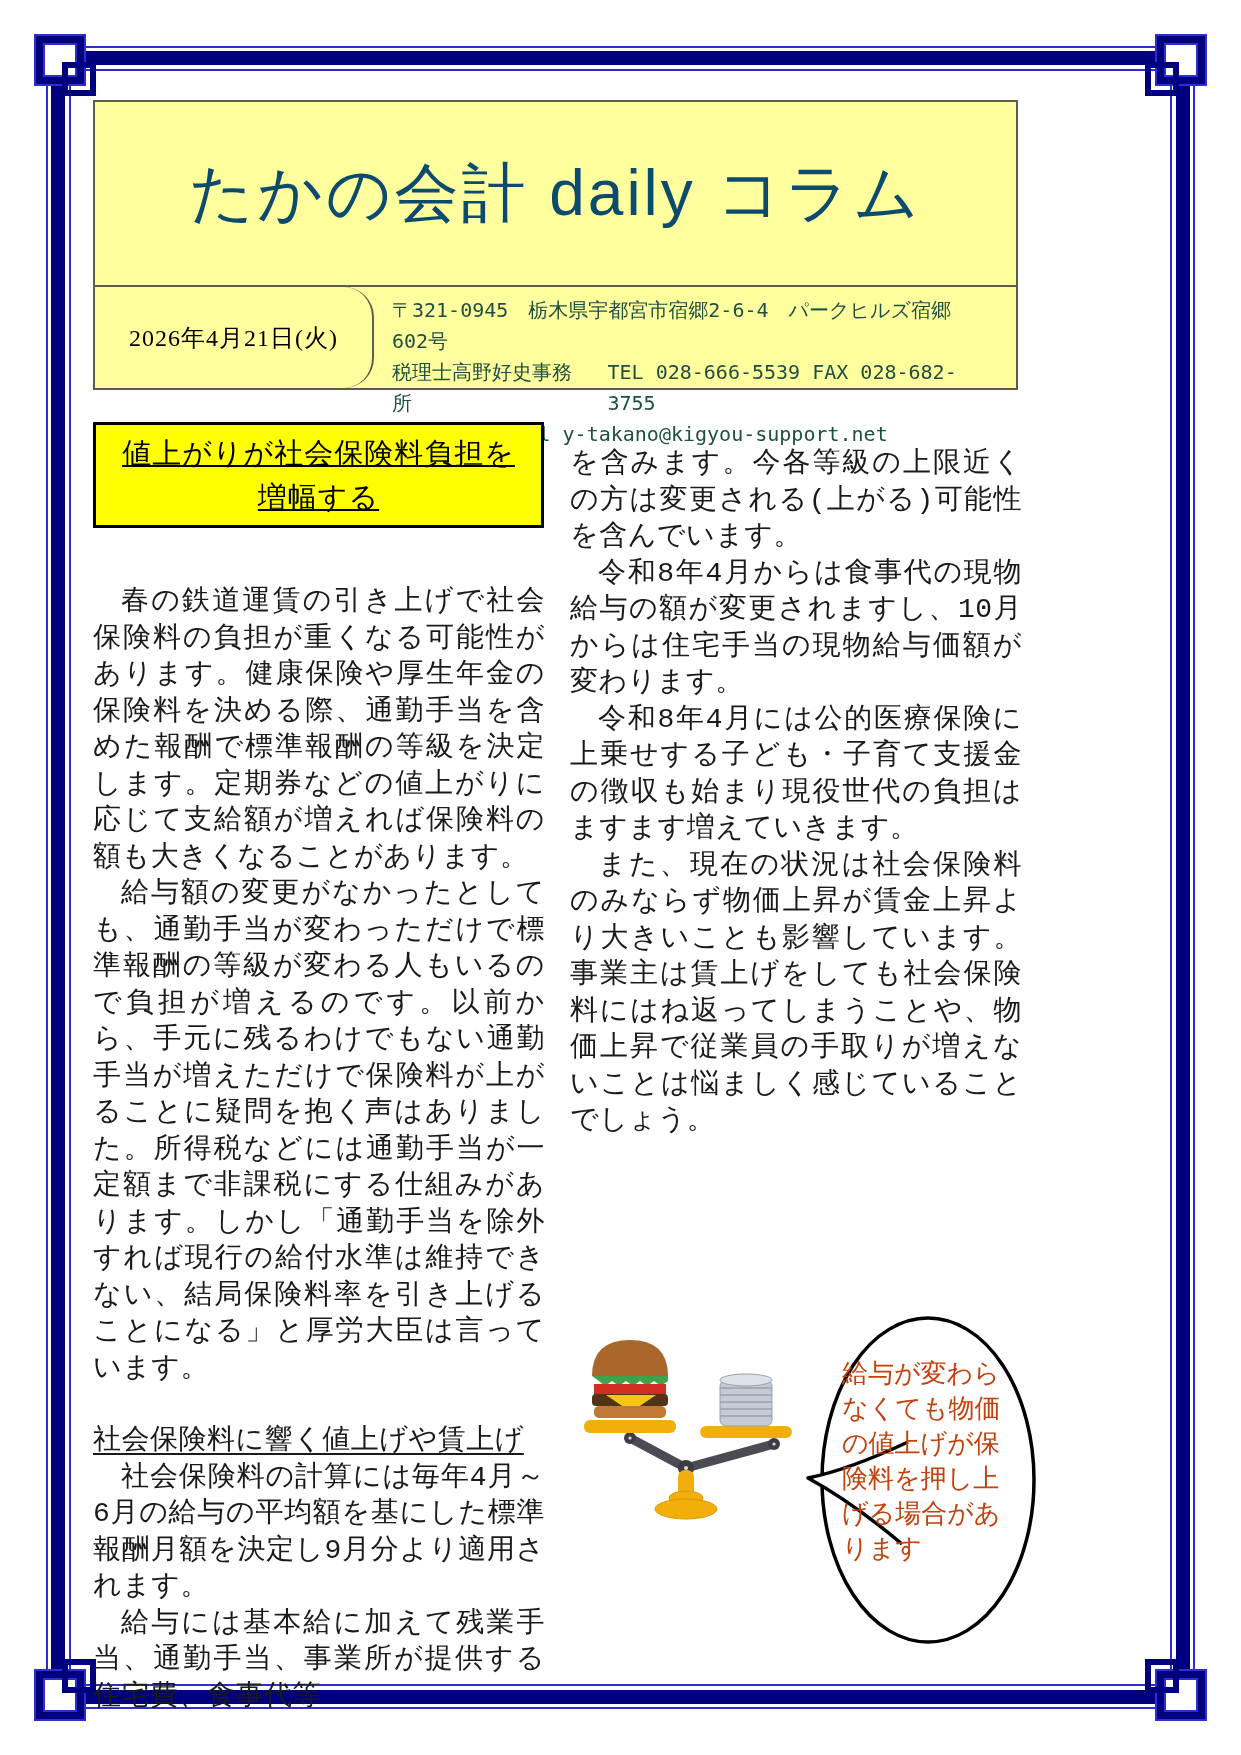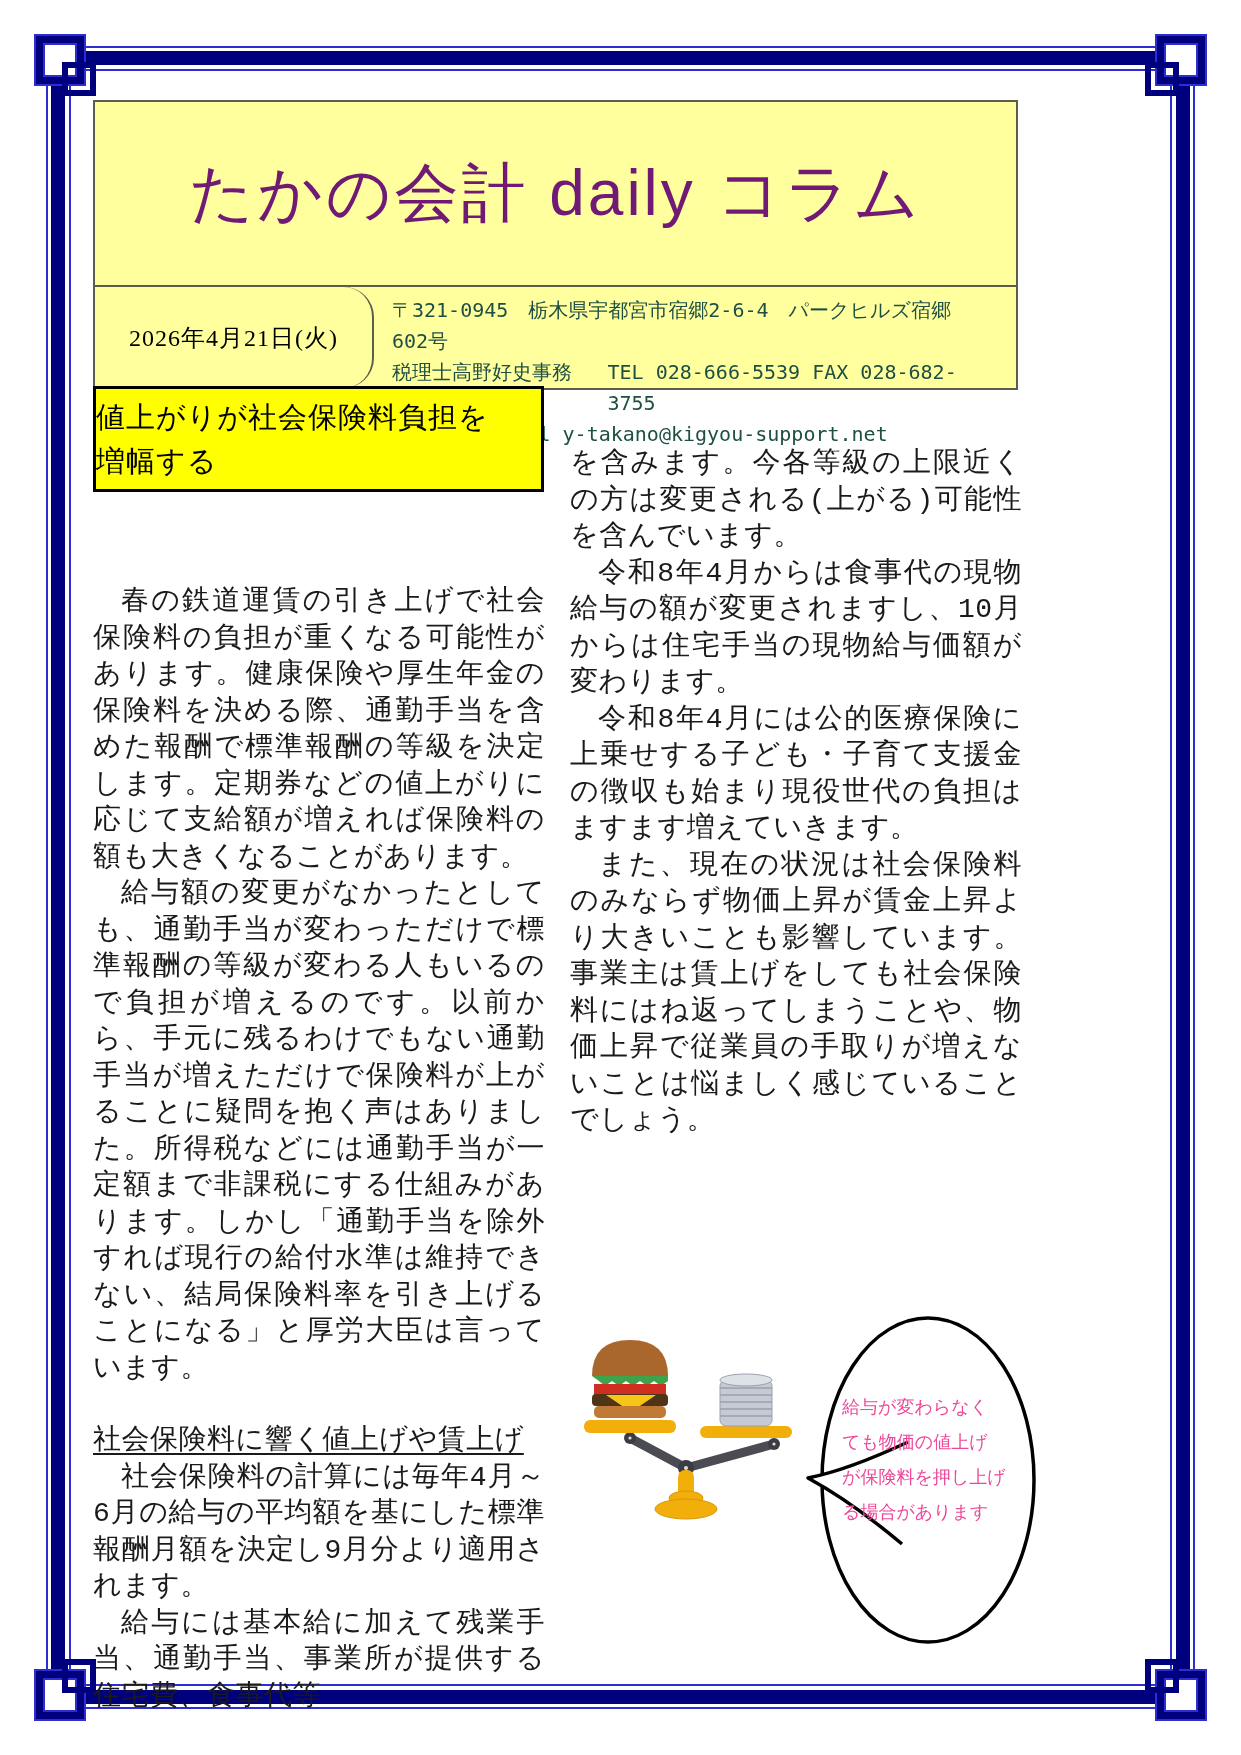--- a/index.html
+++ b/index.html
@@ -22,35 +22,35 @@
   .corner2{position:absolute;width:22px;height:22px;border:6px solid var(--frame-navy);}
   .tl .corner{top:36px;left:36px}   .tl .corner2{top:62px;left:62px}
   .tr .corner{top:36px;right:36px}  .tr .corner2{top:62px;right:62px}
   .bl .corner{bottom:36px;left:36px}.bl .corner2{bottom:62px;left:62px}
   .br .corner{bottom:36px;right:36px}.br .corner2{bottom:62px;right:62px}
 
   
   .masthead{position:absolute;left:93px;top:100px;width:925px;}
   .title-box{height:183px;background:var(--masthead-bg);border:2px solid var(--masthead-border);
     display:flex;align-items:center;justify-content:center;}
-  .title-box .title{font-size:64px;letter-spacing:3px;color:#701a75;font-family:"Liberation Sans",sans-serif;}
+  .title-box .title{font-size:64px;letter-spacing:3px;color:#0c4a6e;font-family:"Liberation Sans",sans-serif;}
   .info-row{display:flex;border:2px solid var(--masthead-border);border-top:none;background:var(--masthead-bg);height:101px;}
   .date-cell{width:277px;border-right:2px solid var(--masthead-border);
     display:flex;align-items:center;justify-content:center;
     font-family:"Liberation Serif","DejaVu Serif",serif;font-size:24px;letter-spacing:1px;color:#000;border-radius:30px;}
   .address-cell{flex:1;padding:8px 30px 4px 18px;color:var(--address-text);
     font-family:"DejaVu Sans Mono",monospace;font-size:20px;line-height:31px;}
   .addr-line2{display:flex;justify-content:space-between;gap:25px;}
   .addr-line3{text-align:center;}
 
   
-  .headline-box{position:absolute;left:93px;top:386px;width:445px;height:100px;
+  .headline-box{position:absolute;left:93px;top:422px;width:445px;height:100px;
     background:var(--headline-bg);border:3px solid var(--headline-border);
-    display:flex;flex-direction:column;align-items:flex-start;justify-content:center;
-    font-size:29px;line-height:44px;color:#000;letter-spacing:1px;}
+    display:flex;flex-direction:column;align-items:center;justify-content:center;
+    font-size:29px;line-height:44px;color:#000;letter-spacing:1px;text-decoration:underline;}
 
   
   .col{position:absolute;width:452px;color:var(--body-text);
     font-family:Liberation Mono, monospace;
     font-size:28px;line-height:36.5px;letter-spacing:0.5px;text-align:justify;margin-top:44px;}
   .col-left{left:93px;top:540px;}
   .col-right{left:570px;top:402px;}
   .sec-heading{text-decoration:underline;text-underline-offset:5px;text-decoration-thickness:1.5px;}
   .para{text-indent:1em;margin:0;}
   .para.noindent{text-indent:0;}
@@ -60,22 +60,22 @@
   .scale-illu{position:absolute;left:568px;top:1332px;width:240px;height:200px;}
   .fill-yellow{fill:var(--scale-yellow);}
   .fill-beam{fill:none;stroke:var(--beam-gray);stroke-width:9;stroke-linecap:round;}
   .joint{fill:#3c3c44;}
   .coin{fill:var(--coin-gray);stroke:#9aa0ac;stroke-width:1;}
 
   
   .bubble{position:absolute;left:790px;top:1310px;width:252px;height:348px;}
   .bubble svg{position:absolute;inset:0;}
   .bubble-text{position:absolute;left:52px;top:46px;width:164px;
-    font-size:18px;line-height:35px;color:#ec4899;letter-spacing:0;
-    font-family:"Liberation Sans","DejaVu Sans",sans-serif;margin-top:34px;}
+    font-size:26px;line-height:35px;color:#c2410c;letter-spacing:0;
+    font-family:"Liberation Sans","DejaVu Sans",sans-serif;}
 </style>
 </head>
 <body style="--frame-navy: #00007e; --frame-blue: #2d2dd2; --masthead-bg: #ffff9e; --masthead-border: #5d5d4d; --headline-bg: #ffff00; --headline-border: #000000; --address-text: #1e4f43; --body-text: #1a1a1a; --scale-yellow: #f2ae0b; --beam-gray: #4b4b54; --coin-gray: #c5cad3;">
 
 <div class="frame-thin-outer"></div>
 <div class="frame-thick"></div>
 <div class="frame-thin-inner"></div>
 <div class="tl">
     <div class="corner"></div>
     <div class="corner2"></div>

